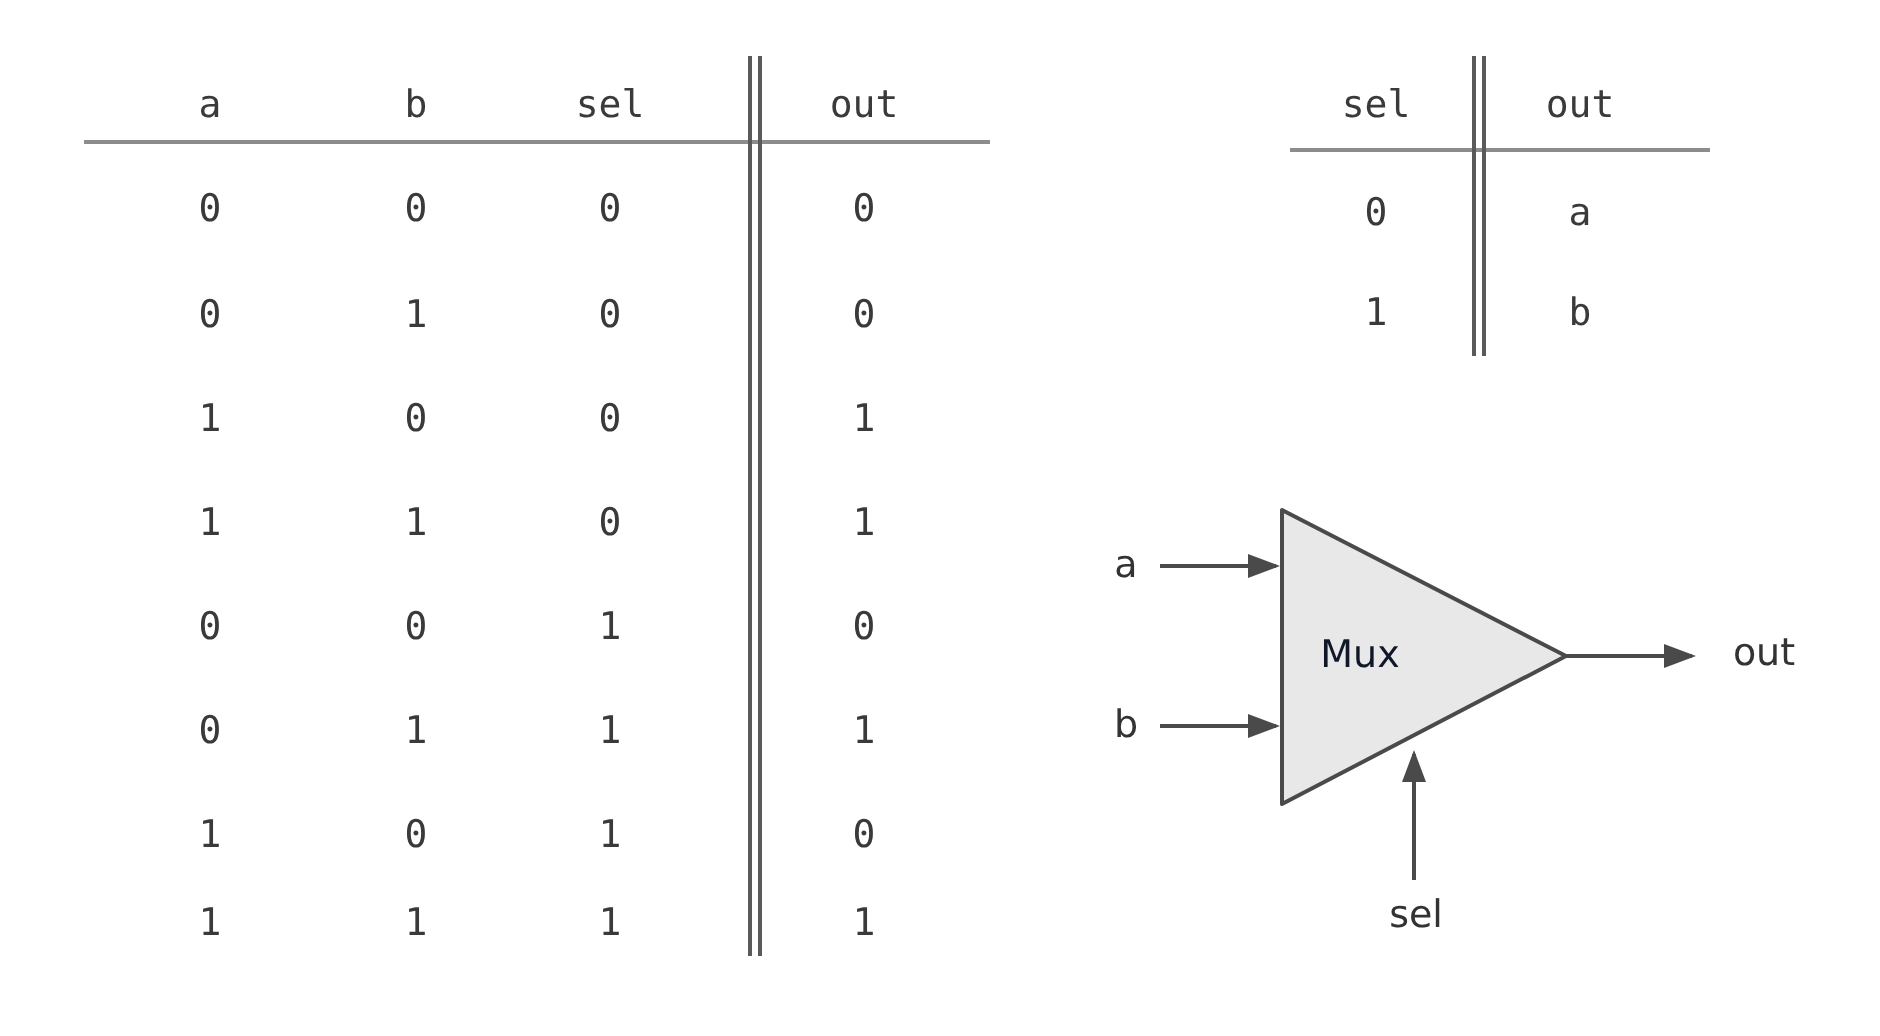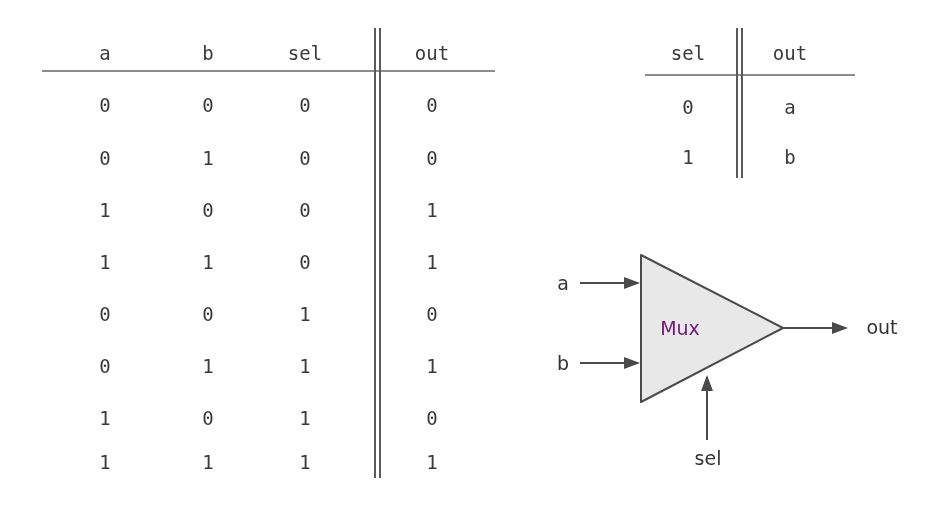--- a/index.html
+++ b/index.html
@@ -62,21 +62,21 @@
     font-size: 19px;
     color: #333333;
     transform: translate(-50%, -50%);
     white-space: pre;
     line-height: 1;
   }
   .mux-body-label {
     position: absolute;
     font-family: "DejaVu Sans", sans-serif;
     font-size: 19px;
-    color: #701a75;
+    color: #0f172a;
     transform: translate(-50%, -50%);
     white-space: pre;
     line-height: 1;
   }
 
   svg { display: block; }
 </style>
 </head>
 <body>
 

